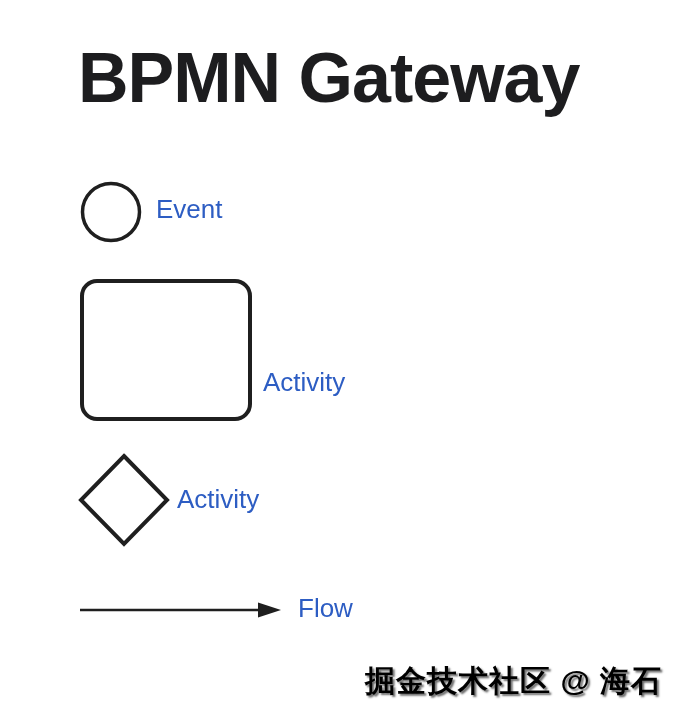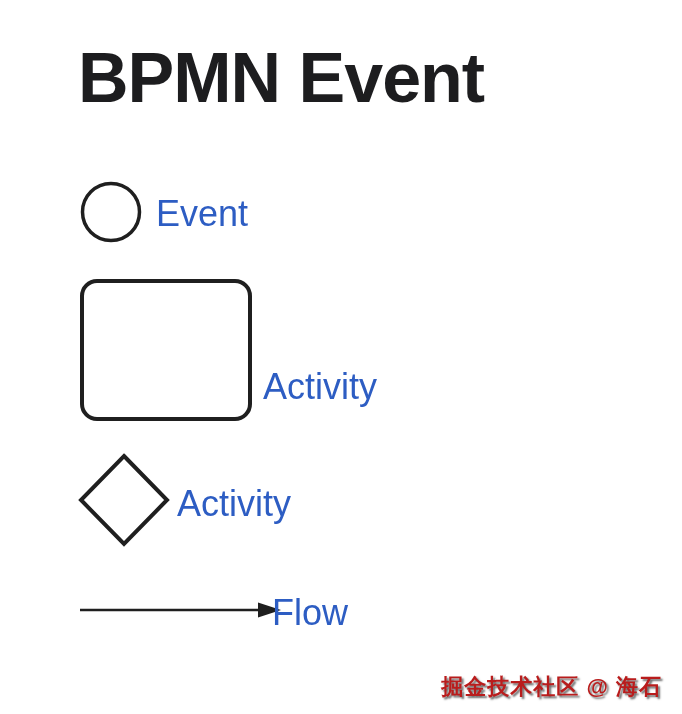--- a/index.html
+++ b/index.html
@@ -34,49 +34,49 @@
     position: absolute;
     color: var(--shape-stroke);
     display: block;
   }
   .shape-circle  { left: 79px;  top: 180px; }
   .shape-rect    { left: 78px;  top: 277px; }
   .shape-diamond { left: 77px;  top: 452px; }
   .shape-arrow   { left: 78px;  top: 598px; }
   .label {
     position: absolute;
-    font-size: 36px;
+    font-size: 26px;
     font-weight: 400;
     color: var(--label-color);
     line-height: 1;
     white-space: nowrap;
   }
   .label-event    { left: 156px; top: 196px; }
   .label-activity { left: 263px; top: 337px; margin-top: 32px; }
   .label-gateway  { left: 177px; top: 486px; }
-  .label-flow     { left: 272px; top: 595px; }
+  .label-flow     { left: 298px; top: 595px; }
   .watermark {
     position: absolute;
     right: 20px;
     bottom: 12px;
-    font-size: 22px;
+    font-size: 30px;
     font-weight: 700;
     letter-spacing: 1px;
-    color: #b91c1c;
+    color: #000000;
     text-shadow: 2px 2px 2px var(--watermark-shadow),
                  -1px -1px 1px rgba(255,255,255,0.95);
     white-space: nowrap;
   }
 </style>
 </head>
 <body>
 
 <div class="canvas">
 
-  <h1 class="title">BPMN Event</h1>
+  <h1 class="title">BPMN Gateway</h1>
 
   <svg class="shape shape-circle" width="64" height="64" viewBox="0 0 64 64" aria-hidden="true">
     <circle cx="32" cy="32" r="28.5" fill="none" stroke="currentColor" stroke-width="3.5"></circle>
   </svg>
   <span class="label label-event">Event</span>
 
   <svg class="shape shape-rect" width="176" height="146" viewBox="0 0 176 146" aria-hidden="true">
     <rect x="4" y="4" width="168" height="138" rx="15" ry="15" fill="none" stroke="currentColor" stroke-width="4"></rect>
   </svg>
   <span class="label label-activity">Activity</span>

